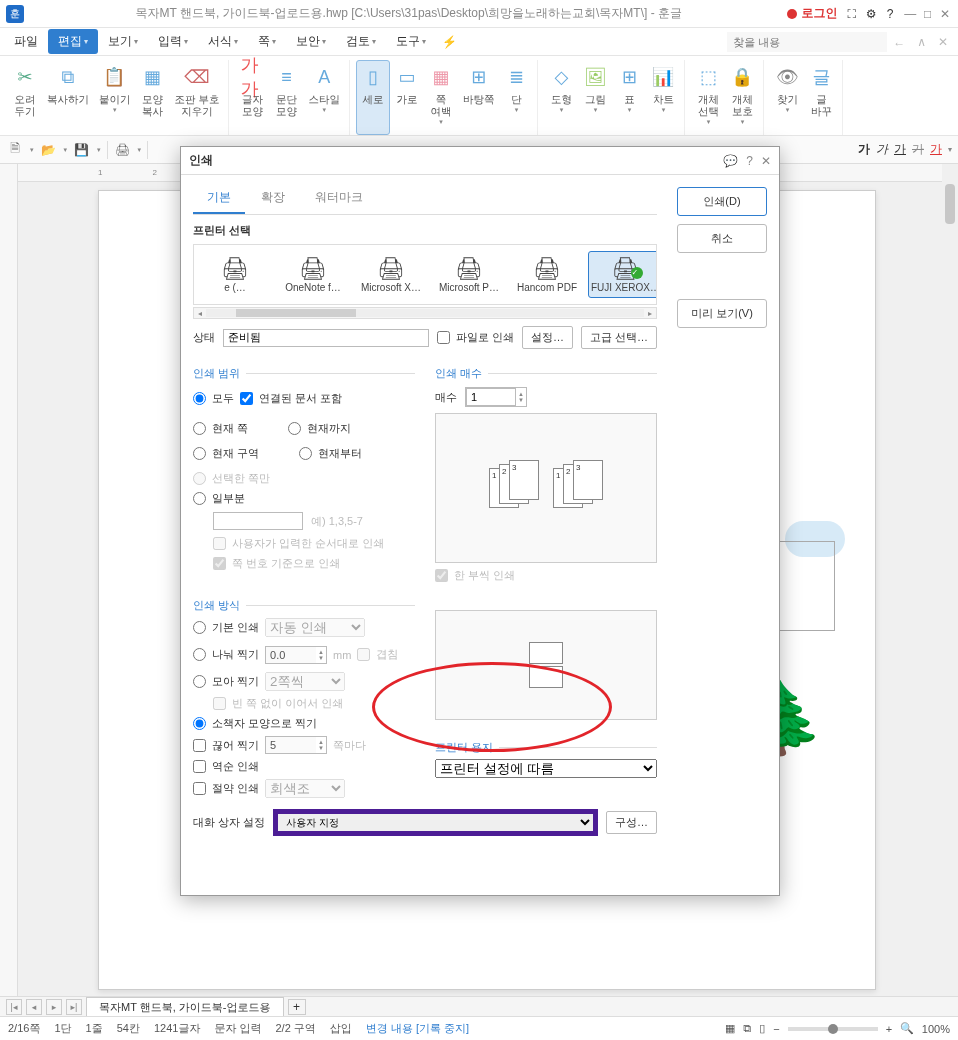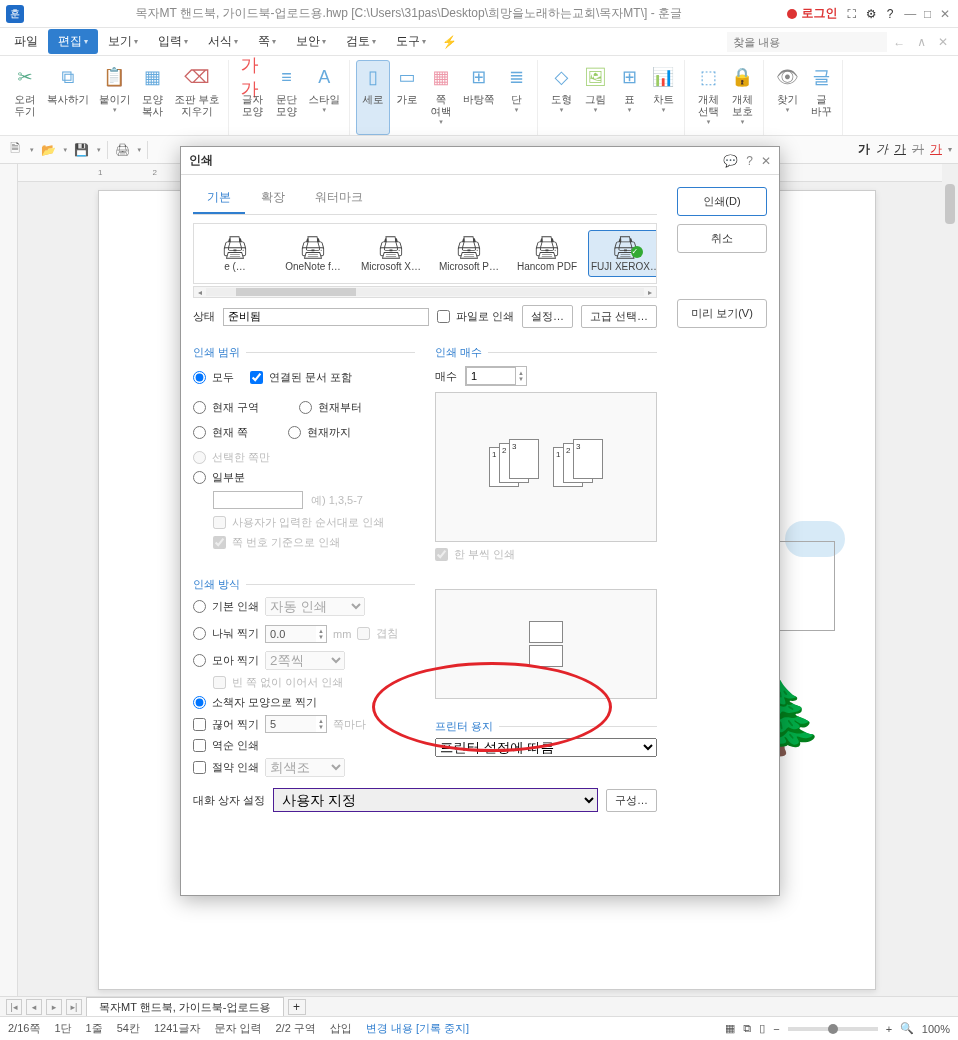--- a/index.html
+++ b/index.html
@@ -86,21 +86,21 @@
 .printer.selected { background: #d9e9f7; border: 1px solid #2f7ecf; }
 .printer .picon { font-size: 22px; position: relative; }
 .printer .check { position: absolute; right: -4px; bottom: -2px; width: 12px; height: 12px; background: #3a3; border-radius: 50%; color: #fff; font-size: 8px; line-height: 12px; text-align: center; }
 .hscroll { height: 12px; background: #f5f5f5; border: 1px solid #ddd; margin-top: 2px; display: flex; align-items: center; }
 .hscroll .arrow { width: 12px; text-align: center; font-size: 8px; color: #888; }
 .hscroll .track { flex: 1; height: 8px; background: #eee; position: relative; }
 .hscroll .thumb { position: absolute; left: 30px; width: 120px; height: 8px; background: #cfcfcf; }
 
 .row { display: flex; align-items: center; gap: 8px; margin: 6px 0; font-size: 11px; }
 .row input[type=text] { border: 1px solid #bbb; padding: 2px 4px; font-size: 11px; }
-.row select { border: 1px solid #4c1d95; padding: 2px 4px; font-size: 14px; }
+.row select { border: 5px solid #4c1d95; padding: 2px 4px; font-size: 10px; }
 .btn-s { border: 1px solid #bbb; padding: 3px 8px; font-size: 11px; border-radius: 2px; cursor: pointer; }
 .cols2 { display: flex; gap: 20px; }
 .col { flex: 1; }
 .radio, .check { display: flex; align-items: center; gap: 6px; font-size: 11px; margin: 5px 0; }
 .radio input, .check input { margin: 0; }
 .disabled { color: #bbb; }
 .preview-box { border: 1px solid #ccc; background: #f9f9f9; height: 150px; display: flex; align-items: center; justify-content: center; margin-top: 4px; }
 .preview-pages { display: flex; gap: 4px; }
 .pp { width: 30px; height: 40px; border: 1px solid #888; background: #fff; font-size: 8px; padding: 2px; }
 .preview-box2 { border: 1px solid #ccc; background: #f9f9f9; height: 110px; display: flex; align-items: center; justify-content: center; margin-top: 4px; }
@@ -392,20 +392,21 @@
     </div>
   </div>
   <div class="dlg-body">
     <div class="dlg-main">
       <div class="dlg-tabs" style="margin:-12px -12px 8px;padding:8px 12px 0">
         <div class="dlg-tab active">기본</div>
         <div class="dlg-tab">확장</div>
         <div class="dlg-tab">워터마크</div>
       </div>
 
+      <div class="section-label">프린터 선택</div>
       <div class="printer-row" id="printer-row">
           <div class="printer">
             <div class="picon">🖨</div>
             <div style="white-space:nowrap;overflow:hidden;text-overflow:ellipsis;max-width:70px">e (…</div>
           </div>
           <div class="printer">
             <div class="picon">🖨</div>
             <div style="white-space:nowrap;overflow:hidden;text-overflow:ellipsis;max-width:70px">OneNote f…</div>
           </div>
           <div class="printer">
@@ -446,43 +447,43 @@
 
       <div class="cols2">
         <div class="col">
           <div class="fieldset-line">
               <span class="lbl">인쇄 범위</span>
               <div class="line"></div>
             </div>
           <div class="radio">
               <input type="radio" checked="" style="">
               <span>모두</span>
-            <label class="check" style="margin-left:10px">
+            <label class="check" style="">
                 <input type="checkbox" checked="" style="">
                 <span>연결된 문서 포함</span>
               </label>
+          </div>
+          <div style="display:flex;gap:40px">
+            <div class="radio">
+                <input type="radio" style="">
+                <span>현재 쪽</span>
+              </div>
+            <div class="radio">
+                <input type="radio" style="">
+                <span>현재까지</span>
+              </div>
           </div>
           <div style="display:flex;gap:40px">
             <div class="radio">
                 <input type="radio" style="">
                 <span>현재 구역</span>
               </div>
             <div class="radio">
                 <input type="radio" style="">
                 <span>현재부터</span>
-              </div>
-          </div>
-          <div style="display:flex;gap:40px">
-            <div class="radio">
-                <input type="radio" style="">
-                <span>현재 쪽</span>
-              </div>
-            <div class="radio">
-                <input type="radio" style="">
-                <span>현재까지</span>
               </div>
           </div>
           <div class="radio disabled">
               <input type="radio" disabled="" style="">
               <span>선택한 쪽만</span>
             </div>
           <div class="radio">
               <input type="radio" style="">
               <span>일부분</span>
             </div>

